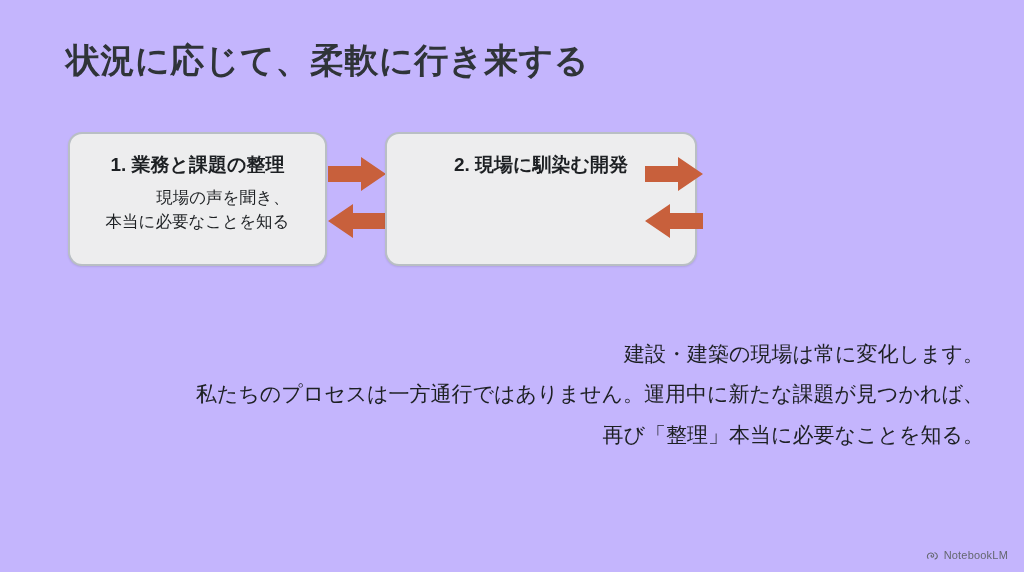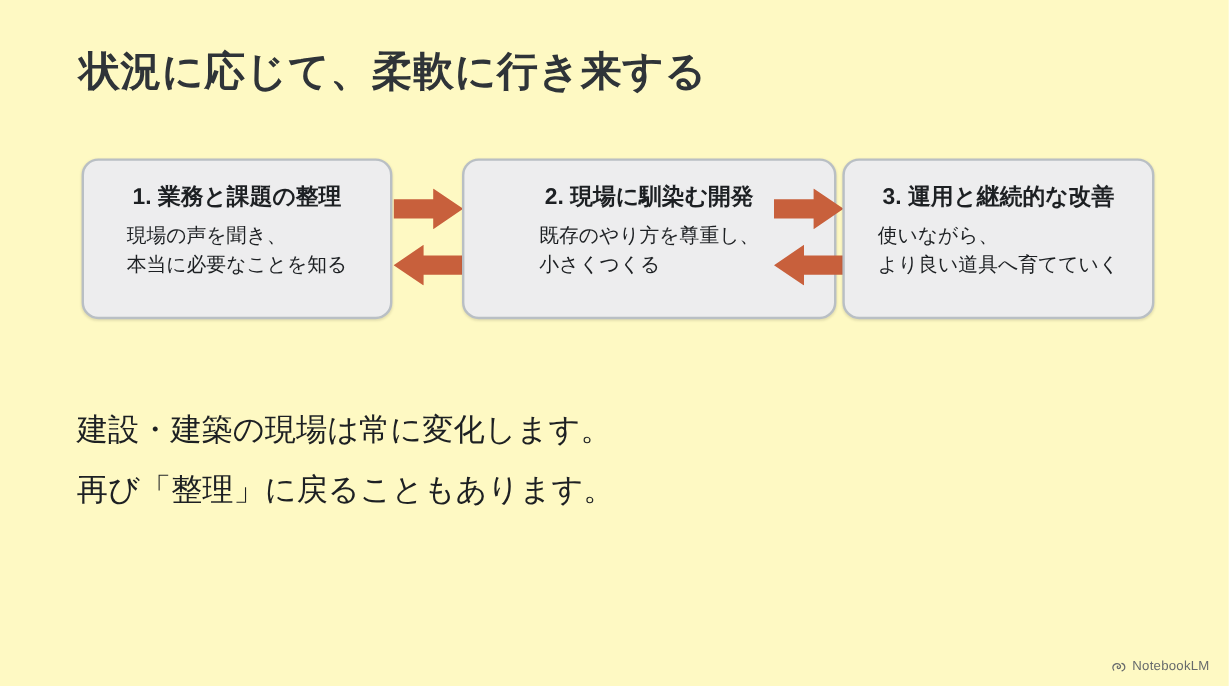--- a/index.html
+++ b/index.html
@@ -12,21 +12,21 @@
     background: #ffffff;
     font-family: "Liberation Sans", "DejaVu Sans", sans-serif;
     overflow: hidden;
     position: relative;
     -webkit-font-smoothing: antialiased;
   }
 
   #slide {
     position: absolute;
     inset: 0;
-    background: #fef9c3;
+    background: #c4b5fd;
   }
 
   
   #slide-title {
     position: absolute;
     left: 66px;
     top: 40px;
     font-size: 34px;
     font-weight: bold;
     color: #2f3438;
@@ -71,21 +71,21 @@
     line-height: 1.25;
     white-space: nowrap;
   }
 
   .step-body {
     margin-top: 8px;
     font-size: 16.5px;
     font-weight: normal;
     color: #1d2023;
     line-height: 1.48;
-    text-align: left;
+    text-align: right;
     white-space: pre-line;
   }
 
   
   .arrow-pair {
     position: absolute;
     top: 22px;
     width: 58px;
     height: 92px;
   }
@@ -101,23 +101,24 @@
   .arrow.arrow-right { top: 3px; }
   .arrow.arrow-left  { top: 50px; }
   .arrow svg { display: block; width: 58px; height: 34px; }
 
   
   #description {
     position: absolute;
     left: 64px;
     top: 334px;
     width: 920px;
-    font-size: 26px;
+    font-size: 21px;
     color: #1d2023;
     line-height: 1.92;
+    text-align: right;
   }
   #description .desc-line {
     white-space: nowrap;
   }
 
   
   #watermark {
     position: absolute;
     right: 16px;
     bottom: 10px;
@@ -153,48 +154,42 @@
       </div>
       <div class="arrow arrow-left">
         <svg viewBox="0 0 58 34" xmlns="http://www.w3.org/2000/svg" aria-hidden="true">
           <polygon points="58,9 25,9 25,0 0,17 25,34 25,25 58,25" fill="#c8603c"></polygon>
         </svg>
       </div>
     </div>
 
     <div class="step-box box-2">
       <div class="step-heading">2. 現場に馴染む開発</div>
-      <div class="step-body">既存のやり方を尊重し、
-小さくつくる</div>
     </div>
 
     <div class="arrow-pair pair-b">
       <div class="arrow arrow-right">
         <svg viewBox="0 0 58 34" xmlns="http://www.w3.org/2000/svg" aria-hidden="true">
           <polygon points="0,9 33,9 33,0 58,17 33,34 33,25 0,25" fill="#c8603c"></polygon>
         </svg>
       </div>
       <div class="arrow arrow-left">
         <svg viewBox="0 0 58 34" xmlns="http://www.w3.org/2000/svg" aria-hidden="true">
           <polygon points="58,9 25,9 25,0 0,17 25,34 25,25 58,25" fill="#c8603c"></polygon>
         </svg>
       </div>
     </div>
 
-    <div class="step-box box-3">
-      <div class="step-heading">3. 運用と継続的な改善</div>
-      <div class="step-body">使いながら、
-より良い道具へ育てていく</div>
-    </div>
 
   </div>
 
   <div id="description">
     <div class="desc-line">建設・建築の現場は常に変化します。</div>
-    <div class="desc-line">再び「整理」に戻ることもあります。</div>
+    <div class="desc-line">私たちのプロセスは一方通行ではありません。運用中に新たな課題が見つかれば、</div>
+    <div class="desc-line">再び「整理」本当に必要なことを知る。</div>
   </div>
 
   <div id="watermark">
     <span>
       <svg width="13" height="13" viewBox="0 0 16 16" xmlns="http://www.w3.org/2000/svg" aria-hidden="true">
         <path d="M2.6 11.6c-0.9-1.1-1.2-2.6-0.7-3.9C2.5 6.1 4 5 5.7 4.9c1.4-0.1 2.8 0.6 3.5 1.8 0.3 0.5 0.4 1.1 0.3 1.7-0.2 0.9-1 1.6-1.9 1.6-0.7 0-1.3-0.5-1.4-1.2-0.1-0.5 0.2-1 0.7-1.2" fill="none" stroke="#5f6368" stroke-width="1.3" stroke-linecap="round"></path>
         <path d="M10.9 4.6c1.6 0.4 2.8 1.8 3 3.5 0.2 1.9-1 3.7-2.8 4.3" fill="none" stroke="#5f6368" stroke-width="1.3" stroke-linecap="round"></path>
       </svg>
     </span>
     <span>NotebookLM</span>

